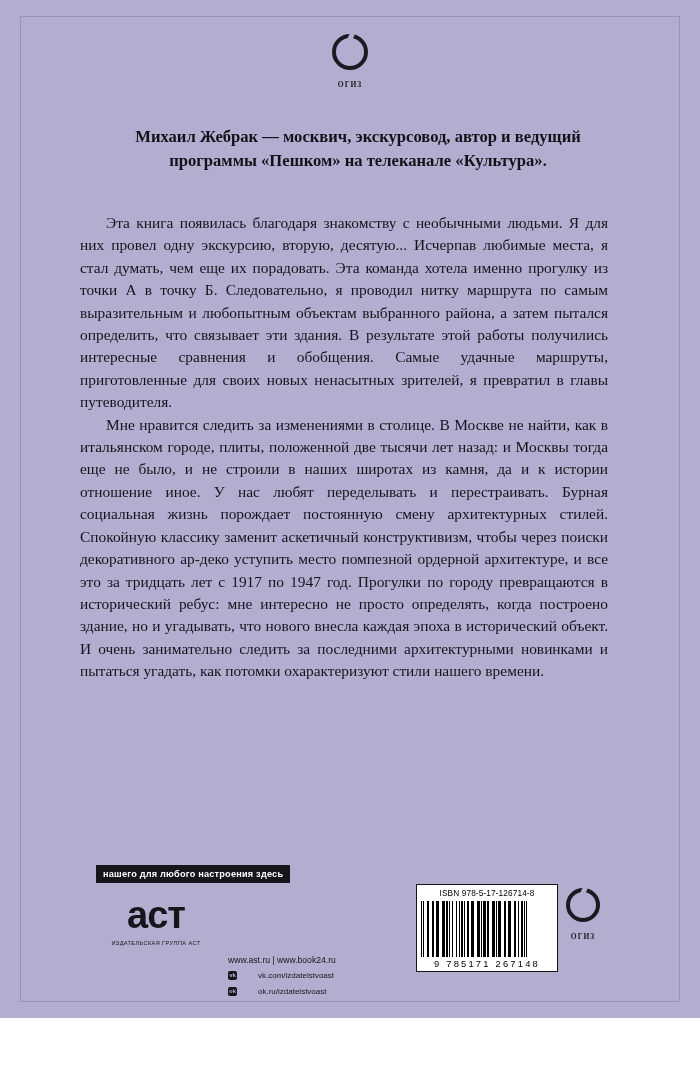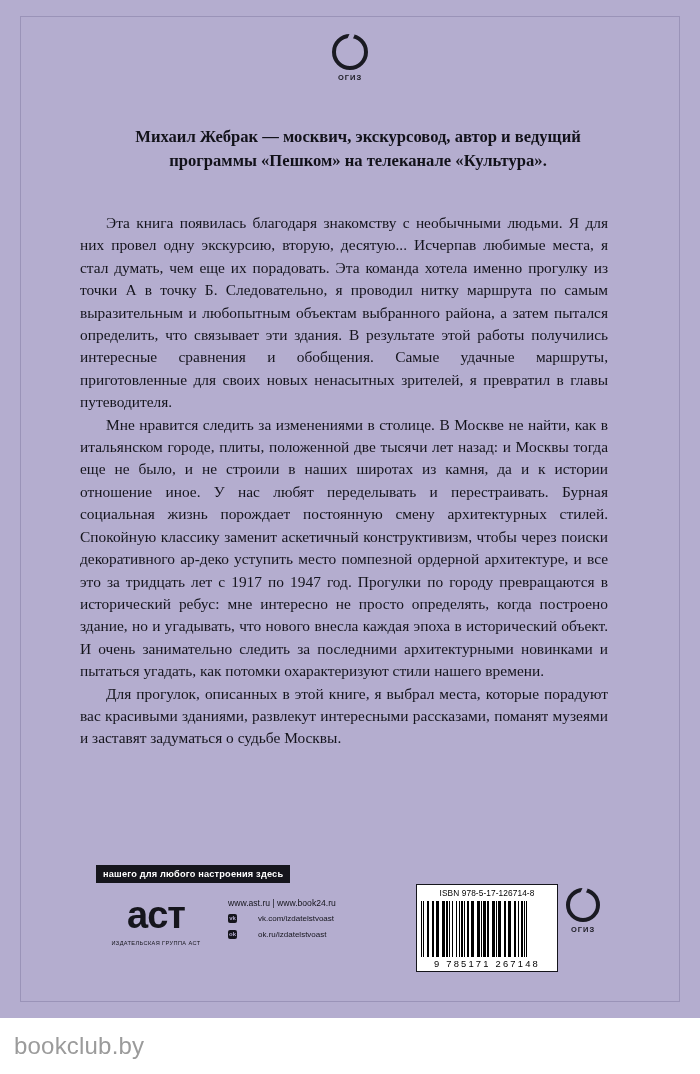--- a/index.html
+++ b/index.html
@@ -59,22 +59,22 @@
     content: "";
     position: absolute;
     left: 50%;
     top: -5px;
     width: 5px;
     height: 12px;
     background: #b4adcf;
     transform: translateX(-50%) rotate(24deg);
   }
   .ring-label {
-    margin-top: 3px;
-    font-family: Liberation Sans, sans-serif;
+    margin-top: 10px;
+    font-family: Liberation Serif, serif;
     font-size: 7.5px;
     letter-spacing: 1px;
     color: #1a1a22;
     font-weight: bold;
   }
   
   .headline {
     position: absolute;
     left: 108px;
     right: 92px;
@@ -132,21 +132,21 @@
   .ast-caption {
     margin-top: 6px;
     font-family: "Liberation Sans", sans-serif;
     font-size: 5.6px;
     letter-spacing: 0.4px;
     color: #15151c;
   }
   .links {
     position: absolute;
     left: 228px;
-    top: 895px;
+    top: 952px;
     font-family: "Liberation Sans", sans-serif;
     font-size: 8.6px;
     color: #15151c;
     line-height: 1.9;
   }
   .links .soc {
     font-size: 8px;
     display: flex;
     align-items: center;
     gap: 21px;
@@ -243,21 +243,20 @@
     <div class="top-logo">
       <div class="ring"></div>
       <div class="ring-label">ОГИЗ</div>
     </div>
 
     <div class="headline">Михаил Жебрак — москвич, экскурсовод, автор и ведущий программы «Пешком» на телеканале «Культура».</div>
 
     <div class="body-text">
       <p>Эта книга появилась благодаря знакомству с необычными людьми. Я для них провел одну экскурсию, вторую, десятую... Исчерпав любимые места, я стал думать, чем еще их порадовать. Эта команда хотела именно прогулку из точки А в точку Б. Следовательно, я проводил нитку маршрута по самым выразительным и любопытным объектам выбранного района, а затем пытался определить, что связывает эти здания. В результате этой работы получились интересные сравнения и обобщения. Самые удачные маршруты, приготовленные для своих новых ненасытных зрителей, я превратил в главы путеводителя.</p>
       <p>Мне нравится следить за изменениями в столице. В Москве не найти, как в итальянском городе, плиты, положенной две тысячи лет назад: и Москвы тогда еще не было, и не строили в наших широтах из камня, да и к истории отношение иное. У нас любят переделывать и перестраивать. Бурная социальная жизнь порождает постоянную смену архитектурных стилей. Спокойную классику заменит аскетичный конструктивизм, чтобы через поиски декоративного ар-деко уступить место помпезной ордерной архитектуре, и все это за тридцать лет с 1917 по 1947 год. Прогулки по городу превращаются в исторический ребус: мне интересно не просто определять, когда построено здание, но и угадывать, что нового внесла каждая эпоха в исторический объект. И очень занимательно следить за последними архитектурными новинками и пытаться угадать, как потомки охарактеризуют стили нашего времени.</p>
-      <p>Для прогулок, описанных в этой книге, я выбрал места, которые порадуют вас красивыми зданиями, развлекут интересными рассказами, поманят музеями и заставят задуматься о судьбе Москвы.</p>
     </div>
 
     <div class="tagline">нашего для любого настроения здесь</div>
 
     <div class="ast-logo">
       <div class="ast-mark">аст</div>
       <div class="ast-caption">ИЗДАТЕЛЬСКАЯ ГРУППА АСТ</div>
     </div>
 
     <div class="links">
@@ -336,17 +335,14 @@
         </div>
       <div class="barcode-digits">9 785171 267148</div>
     </div>
 
     <div class="bottom-logo">
       <div class="ring"></div>
       <div class="ring-label">ОГИЗ</div>
     </div>
   </div>
 
-  <div class="footer">
-    <div class="watermark">bookclub.by</div>
-  </div>
 
 </div>
 
 </body></html>

